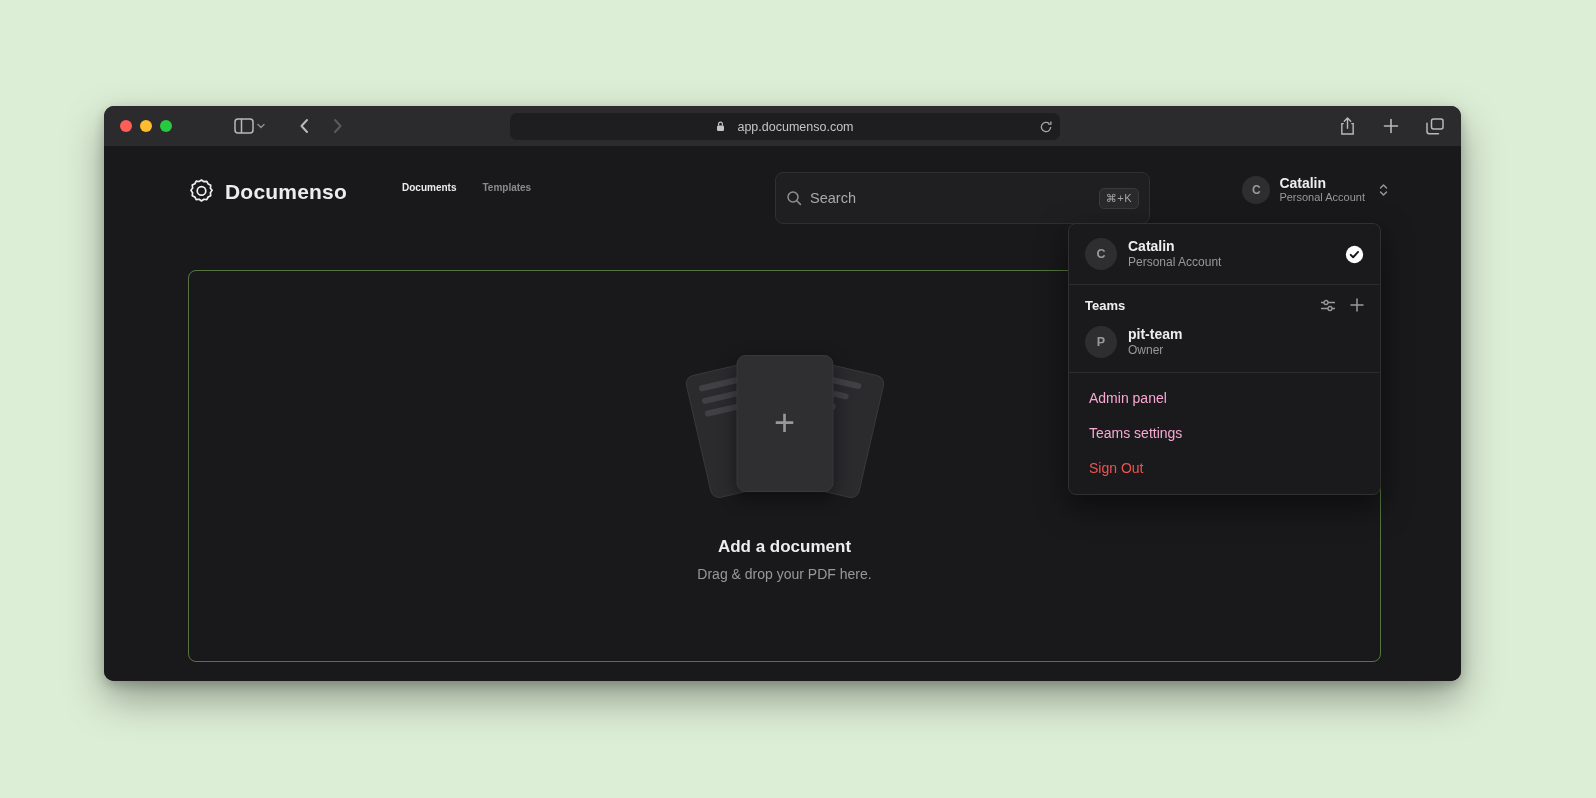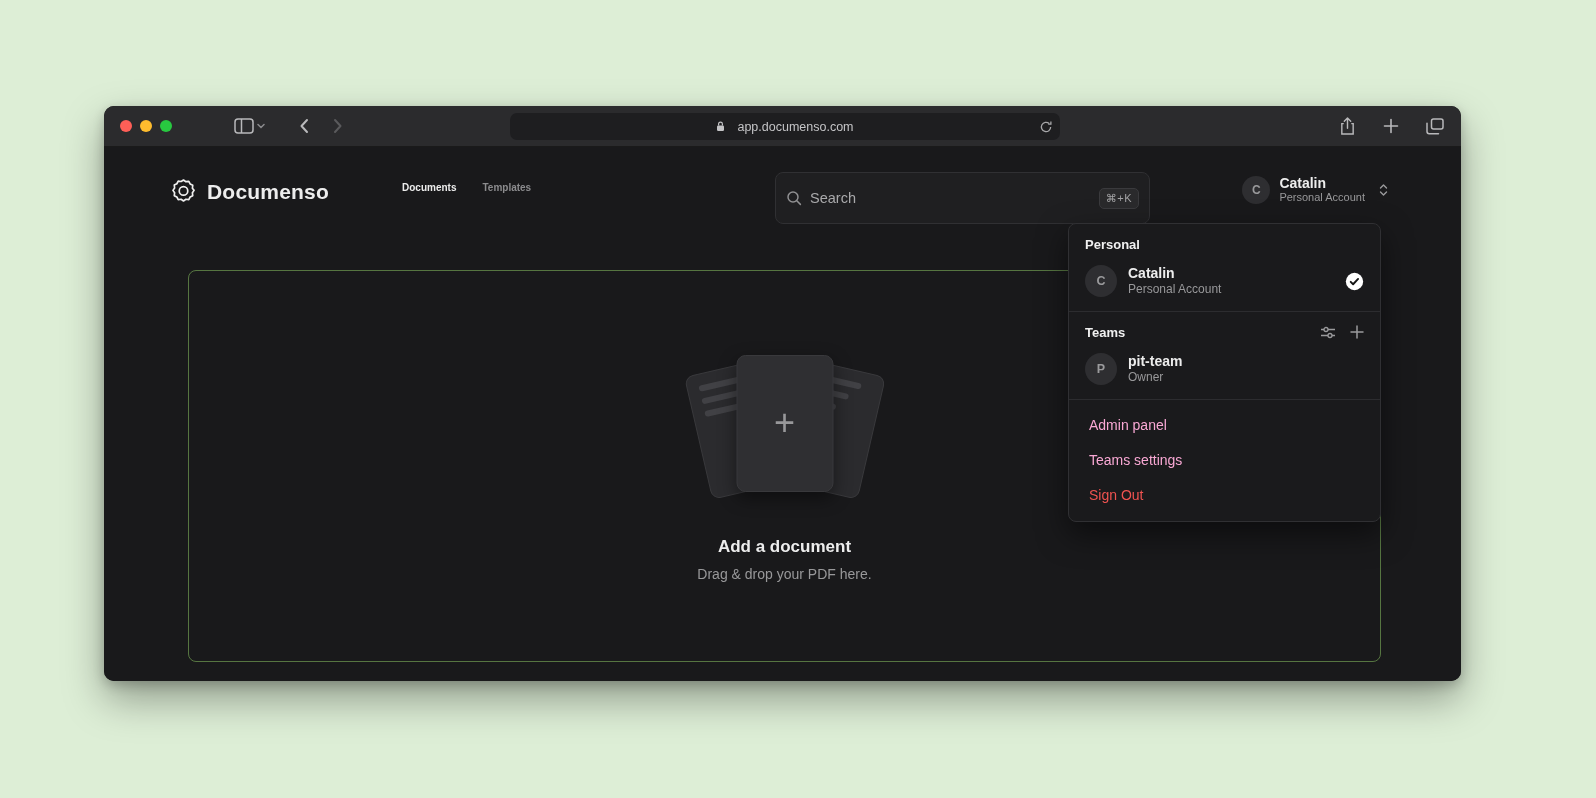--- a/index.html
+++ b/index.html
@@ -40,21 +40,21 @@
     background:#1e1e20; border-radius:7px;
     display:flex; align-items:center; justify-content:center;
     color:#c4c4c6; font-size:12.5px; gap:12px;
   }
   .urlbar .reload { position:absolute; right:7px; top:7px; color:#a7a7a9; width:14px; height:14px; }
   .chrome-right { position:absolute; right:12px; top:6px; display:flex; gap:16px; align-items:center; }
 
   
   .app { position:relative; height:534px; background:#19191b; }
 
-  .brand { position:absolute; left:66px; top:31px; display:flex; align-items:center; gap:10px; }
+  .brand { position:absolute; left:84px; top:31px; display:flex; align-items:center; gap:10px; }
   .brand-name { color:#ededed; font-size:21px; font-weight:700; letter-spacing:.2px; }
 
   .topnav { position:absolute; left:298px; top:35px; display:flex; gap:26px; font-size:10px; font-weight:600; }
   .topnav .nav-item { color:#8b8b8d; cursor:pointer; }
   .topnav .nav-item.active { color:#ececec; }
 
   .searchbox {
     position:absolute; left:671px; top:25px; width:375px; height:52px;
     background:#1f1f21; border:1px solid #303033; border-radius:8px;
     display:flex; align-items:center; padding:0 10px; gap:8px; color:#8f8f91;
@@ -237,23 +237,20 @@
       </span>
       <span class="caret">
         <svg width="11" height="14" viewBox="0 0 10 14">
             <path d="M2 5l3-3 3 3M2 9l3 3 3-3" fill="none" stroke="currentColor" stroke-width="1.4" stroke-linecap="round" stroke-linejoin="round"></path>
           </svg>
       </span>
     </div>
 
     <div class="menu">
       <div class="menu-section">
-        <div class="menu-header">
-          <span>Personal</span>
-        </div>
         <div class="menu-row">
           <span class="avatar md">C</span>
           <span>
             <div class="row-name">Catalin</div>
             <div class="row-sub">Personal Account</div>
           </span>
           <span class="row-check">
             <svg width="19" height="19" viewBox="0 0 18 18">
                 <circle cx="9" cy="9" r="8.2" fill="#fff"></circle>
                 <path d="M5.4 9.3l2.3 2.3 4.7-5" fill="none" stroke="#141414" stroke-width="1.8" stroke-linecap="round" stroke-linejoin="round"></path>

